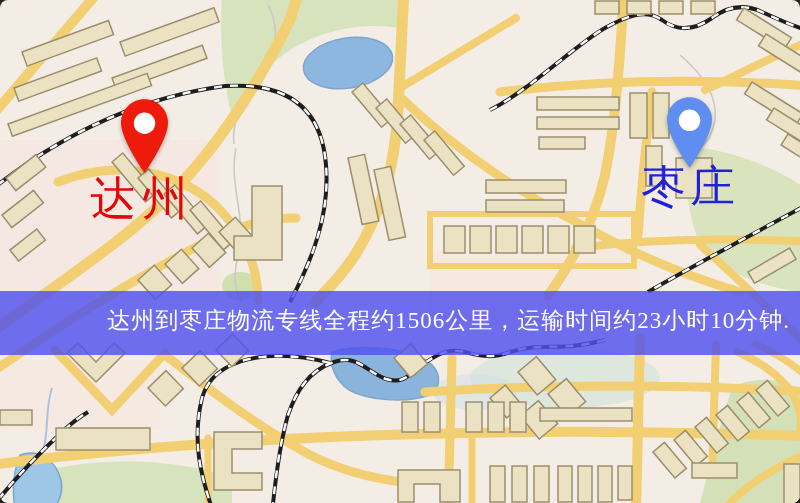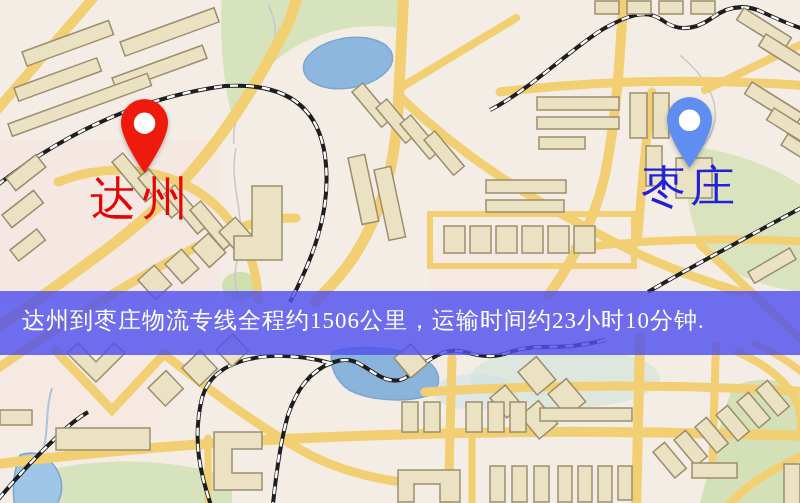--- a/index.html
+++ b/index.html
@@ -1,19 +1,20 @@
 <!DOCTYPE html>
 <html><head>
 <meta charset="utf-8">
 <style>
   html,body{margin:0;padding:0;background:#222;}
   #stage{
     position:relative;width:800px;height:503px;overflow:hidden;
     background:#f4ede5;
     font-family:"Liberation Serif","DejaVu Serif",serif;
+    border-radius:8px;
   }
   #mapsvg{position:absolute;left:0;top:0;}
   .pin{position:absolute;filter:drop-shadow(0 2px 2px rgba(0,0,0,.28));}
   .pin-a{left:121px;top:99px;}
   .pin-b{left:667px;top:97px;}
   .city-label{
     position:absolute;font-size:46px;line-height:1;font-weight:400;
     letter-spacing:6px;white-space:nowrap;
     text-shadow:0 0 2px rgba(255,255,255,.35);
   }
@@ -216,17 +217,17 @@
   </svg>
 
   <svg class="pin pin-b" width="45" height="71" viewBox="0 0 46 72">
     <path d="M23 0C10.3 0 0 10.3 0 23c0 17 23 49 23 49s23-32 23-49C46 10.3 35.7 0 23 0z" fill="#5f8ef0"></path>
     <circle cx="23" cy="23.5" r="11" fill="#ffffff"></circle>
   </svg>
 
   <div class="city-label label-a" style="color: rgb(230, 5, 5);">达州</div>
   <div class="city-label label-b" style="color: rgb(33, 33, 214);">枣庄</div>
 
-  <div id="banner" style="background: rgba(80, 80, 238, 0.82);">
+  <div id="banner" style="background: rgba(80, 80, 238, 0.82); justify-content: flex-end;">
     <span style="color: rgb(255, 255, 255);">达州到枣庄物流专线全程约1506公里，运输时间约23小时10分钟.</span>
   </div>
 
 </div>
 
 </body></html>

